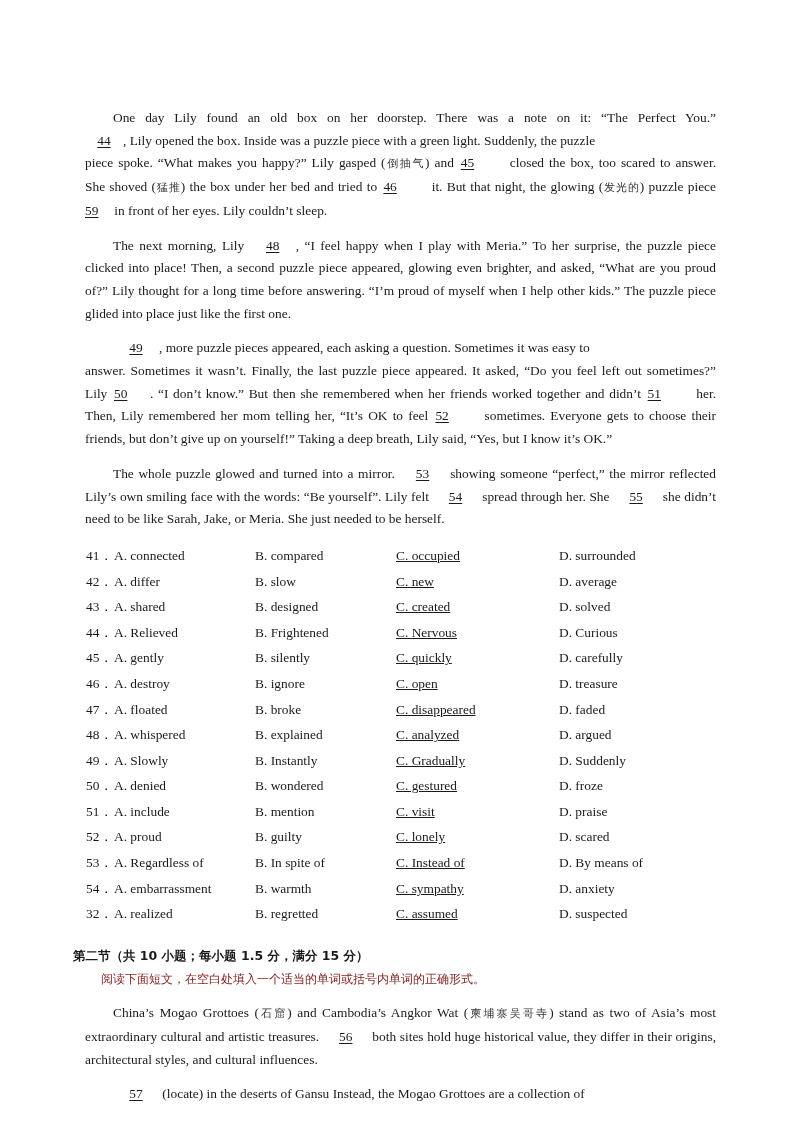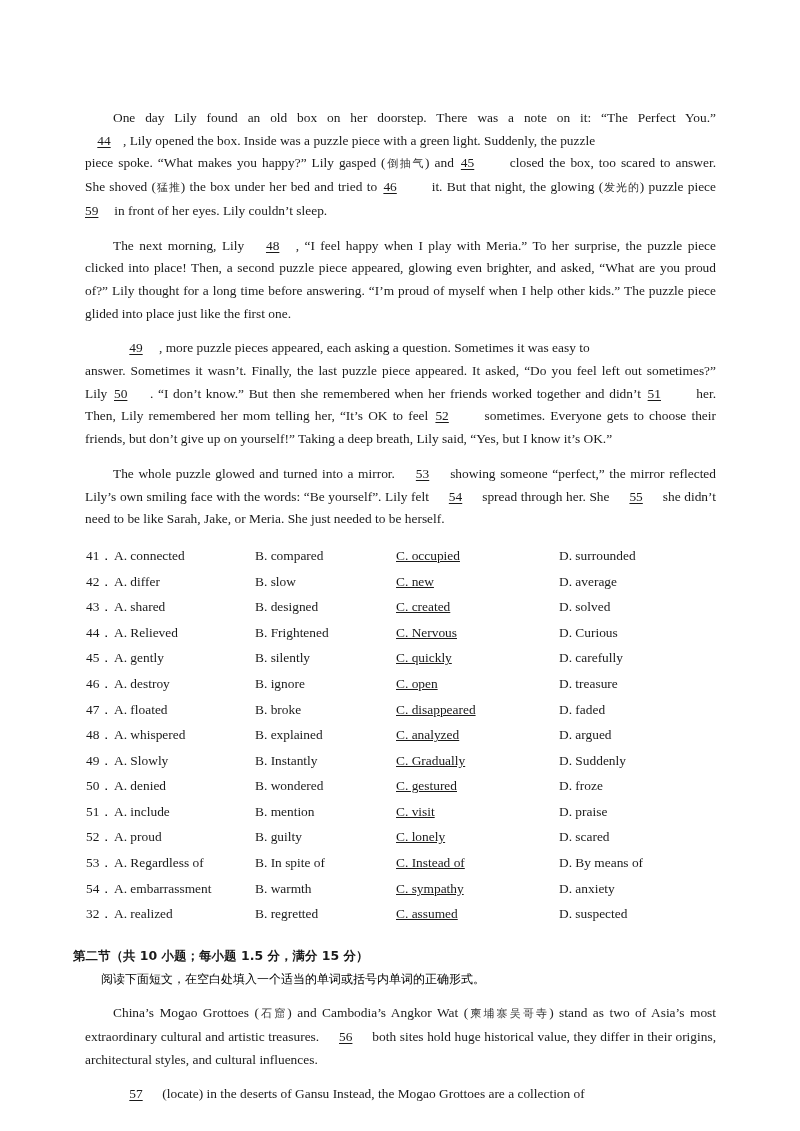--- a/index.html
+++ b/index.html
@@ -31,21 +31,21 @@
   .opt-a { left: 28px; }
   .opt-b { left: 169px; }
   .opt-c { left: 310px; text-decoration: underline; }
   .opt-d { left: 473px; }
   .section-title {
     margin-top: 18px; font-size: 13.4px; font-weight: bold; line-height: 22.7px;
     font-family: "DejaVu Sans", sans-serif; font-size: 12.5px;
   }
   .instruction {
     font-family: "DejaVu Sans", sans-serif; font-size: 12px; line-height: 22.7px;
-    text-indent: 28px; color: #000000;
+    text-indent: 28px; color: #7f1d1d;
   }
 </style>
 </head>
 <body>
 
 <div class="page">
 
   <div class="para">
     <span class="line just" style="text-indent:28px"><span>One day Lily found an old box on her doorstep. There was a note on it: “The Perfect You.”</span></span>
     <span class="line"><span class="blank">44</span><span>, Lily opened the box. Inside was a puzzle piece with a green light. Suddenly, the puzzle</span></span>

